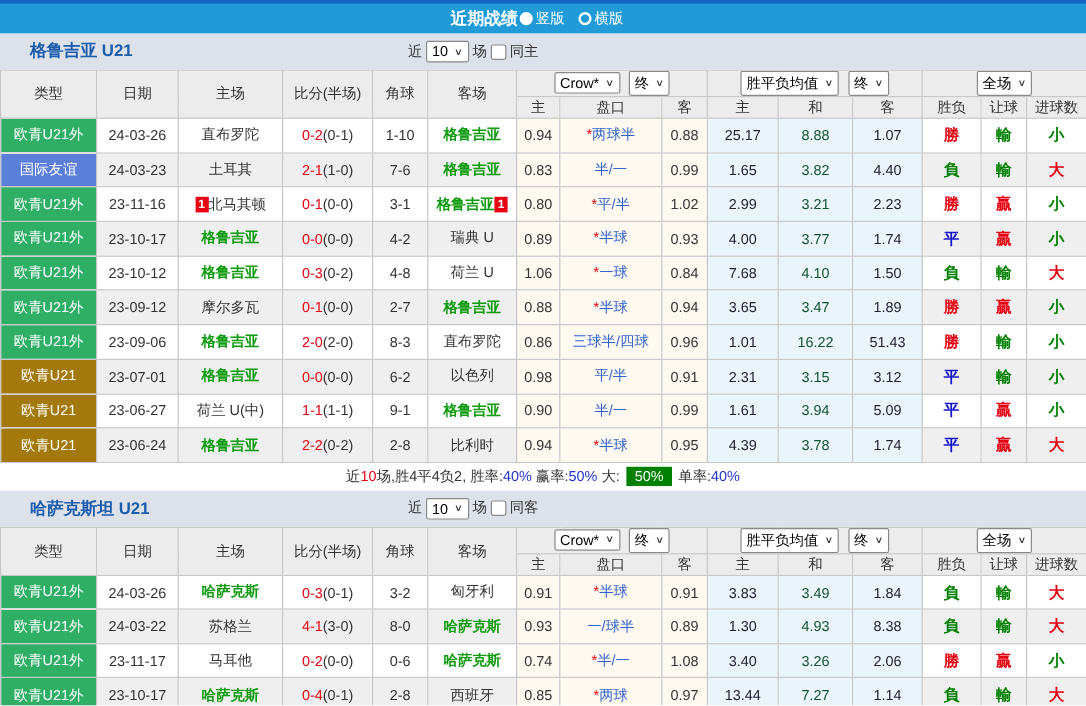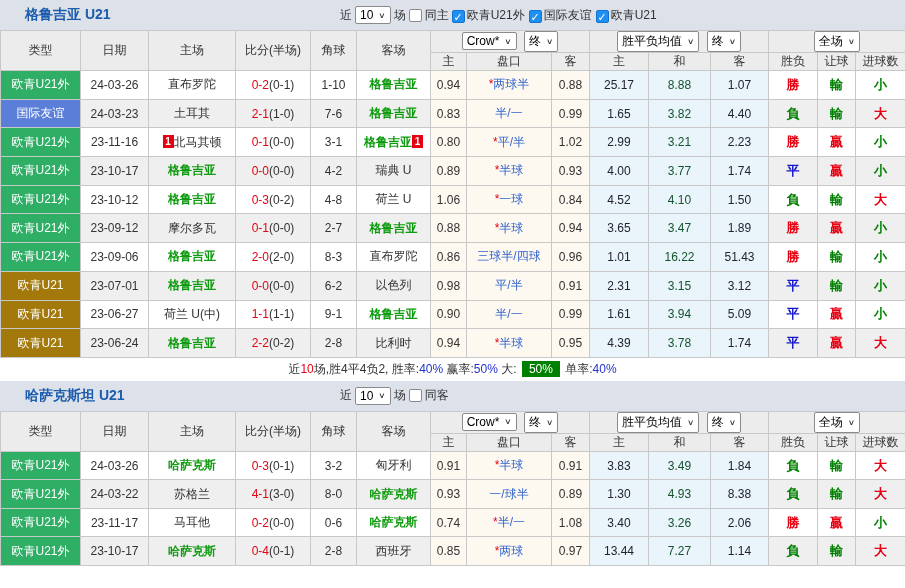--- a/index.html
+++ b/index.html
@@ -63,33 +63,39 @@
   .sum-red { color:#e60012; }
   .sum-blue { color:#2233cc; }
   .sum-badge { background:#008000; color:#fff; padding:1px 7px; margin:0 2px; }
   .summary span { white-space:pre; }
 </style>
 </head>
 <body>
 
 <div class="page">
 
+  <div class="titlebar">
+    <span class="tb-title">近期战绩</span>
+    <span class="radio selected"></span>
+    <span class="radio-label">竖版</span>
+    <span class="radio"></span>
+    <span class="radio-label">横版</span>
+  </div>
 
   <div class="section-head">
     <span class="team-title">格鲁吉亚 U21</span>
     <div class="filter">
       <span>近</span>
       <span class="select">
           <span>10</span>
           <span class="chev">∨</span>
         </span>
       <span>场</span>
       <span class="cb unchecked"></span>
       <span>同主</span>
-      <span><span class="cb-item"><span class="cb checked">✓</span><span>欧青U21外</span></span><span class="cb-item"><span class="cb checked">✓</span><span>国际友谊</span></span><span class="cb-item"><span class="cb checked">✓</span><span>欧青U21</span></span></span>
     </div>
   </div>
 
   <table class="t1">
     <colgroup>
         <col style="width:80px">
         <col style="width:68px">
         <col style="width:87px">
         <col style="width:75px">
         <col style="width:46px">
@@ -223,21 +229,21 @@
         <tr>
           <td class="c-type" style="background: rgb(47, 174, 102);">欧青U21外</td>
           <td class="c-date">23-10-12</td>
           <td class="c-team"><span class="teamname green">格鲁吉亚</span></td>
           <td class="c-score"><span class="ft">0-3</span><span class="ht">(0-2)</span></td>
           <td class="c-corners">4-8</td>
           <td class="c-team"><span class="teamname">荷兰 U</span></td>
           <td class="c-odds">1.06</td>
           <td class="c-handicap"><span class="star">*</span><span>一球</span></td>
           <td class="c-odds">0.84</td>
-          <td class="c-avg c-avg-h">4.52</td>
+          <td class="c-avg c-avg-h">7.68</td>
           <td class="c-avg c-avg-d">4.10</td>
           <td class="c-avg c-avg-a">1.50</td>
           <td class="c-res" style="color: rgb(0, 128, 0);">負</td>
           <td class="c-res" style="color: rgb(0, 128, 0);">輸</td>
           <td class="c-res" style="color: rgb(230, 0, 18);">大</td>
         </tr>
         <tr>
           <td class="c-type" style="background: rgb(47, 174, 102);">欧青U21外</td>
           <td class="c-date">23-09-12</td>
           <td class="c-team"><span class="teamname">摩尔多瓦</span></td>

